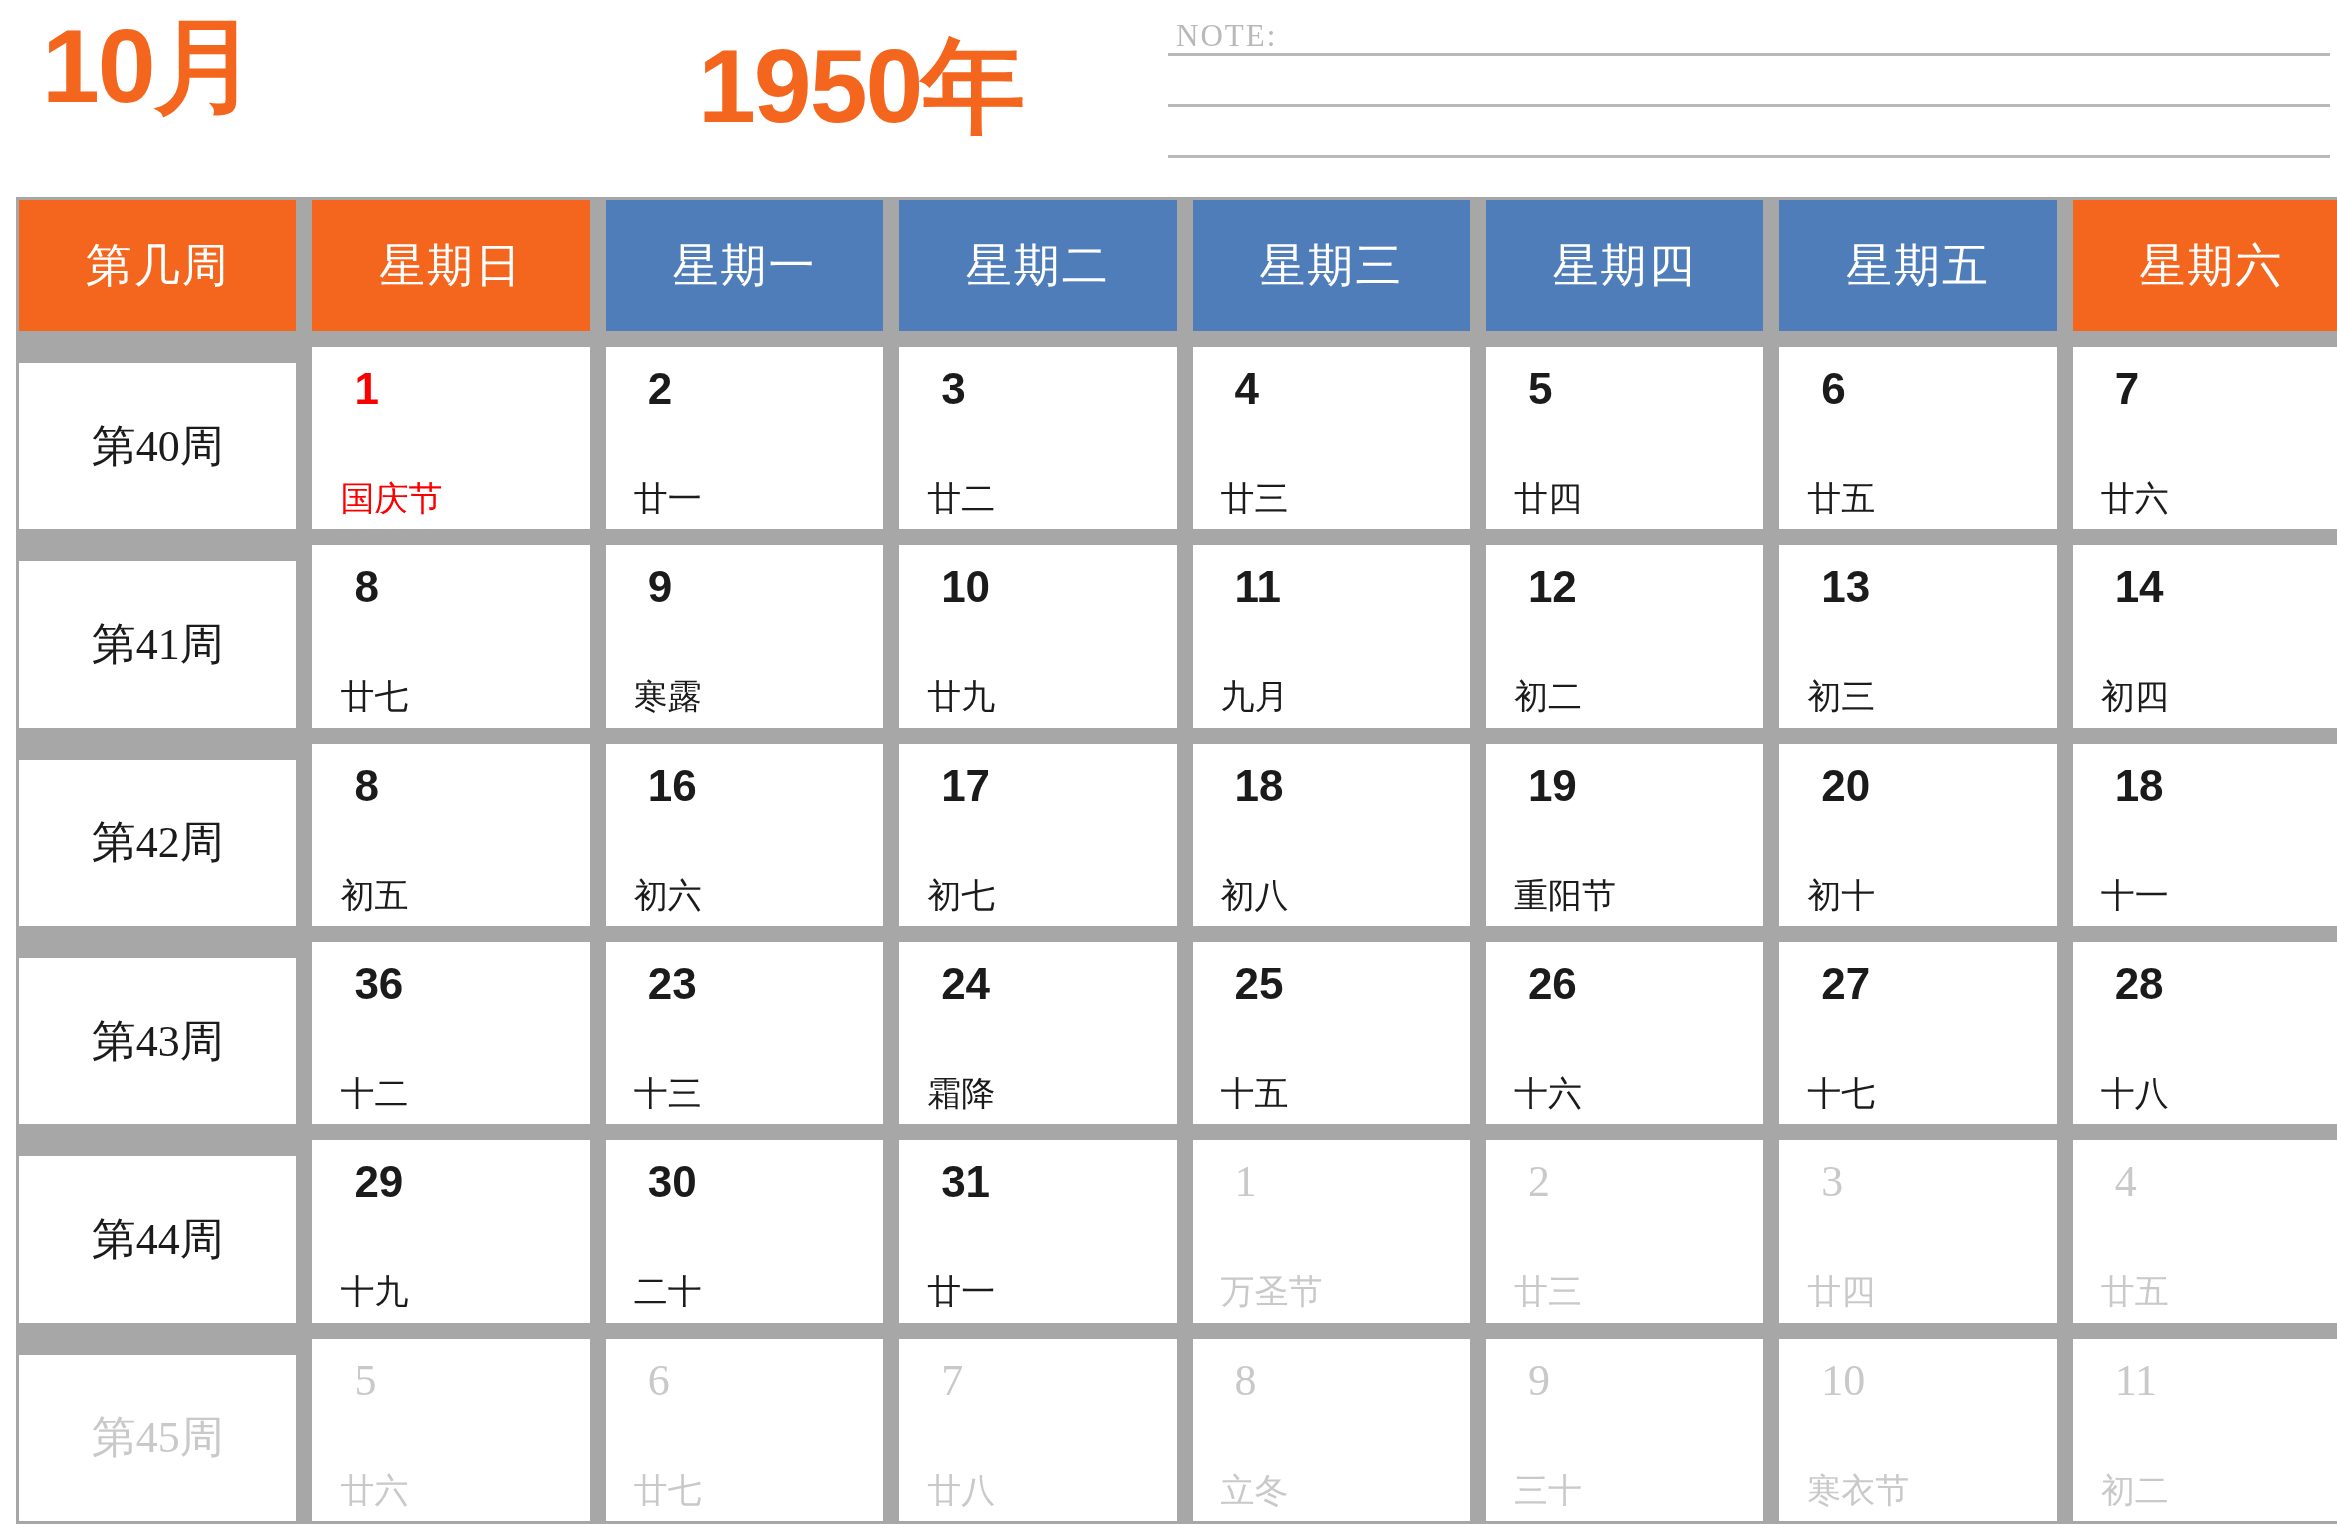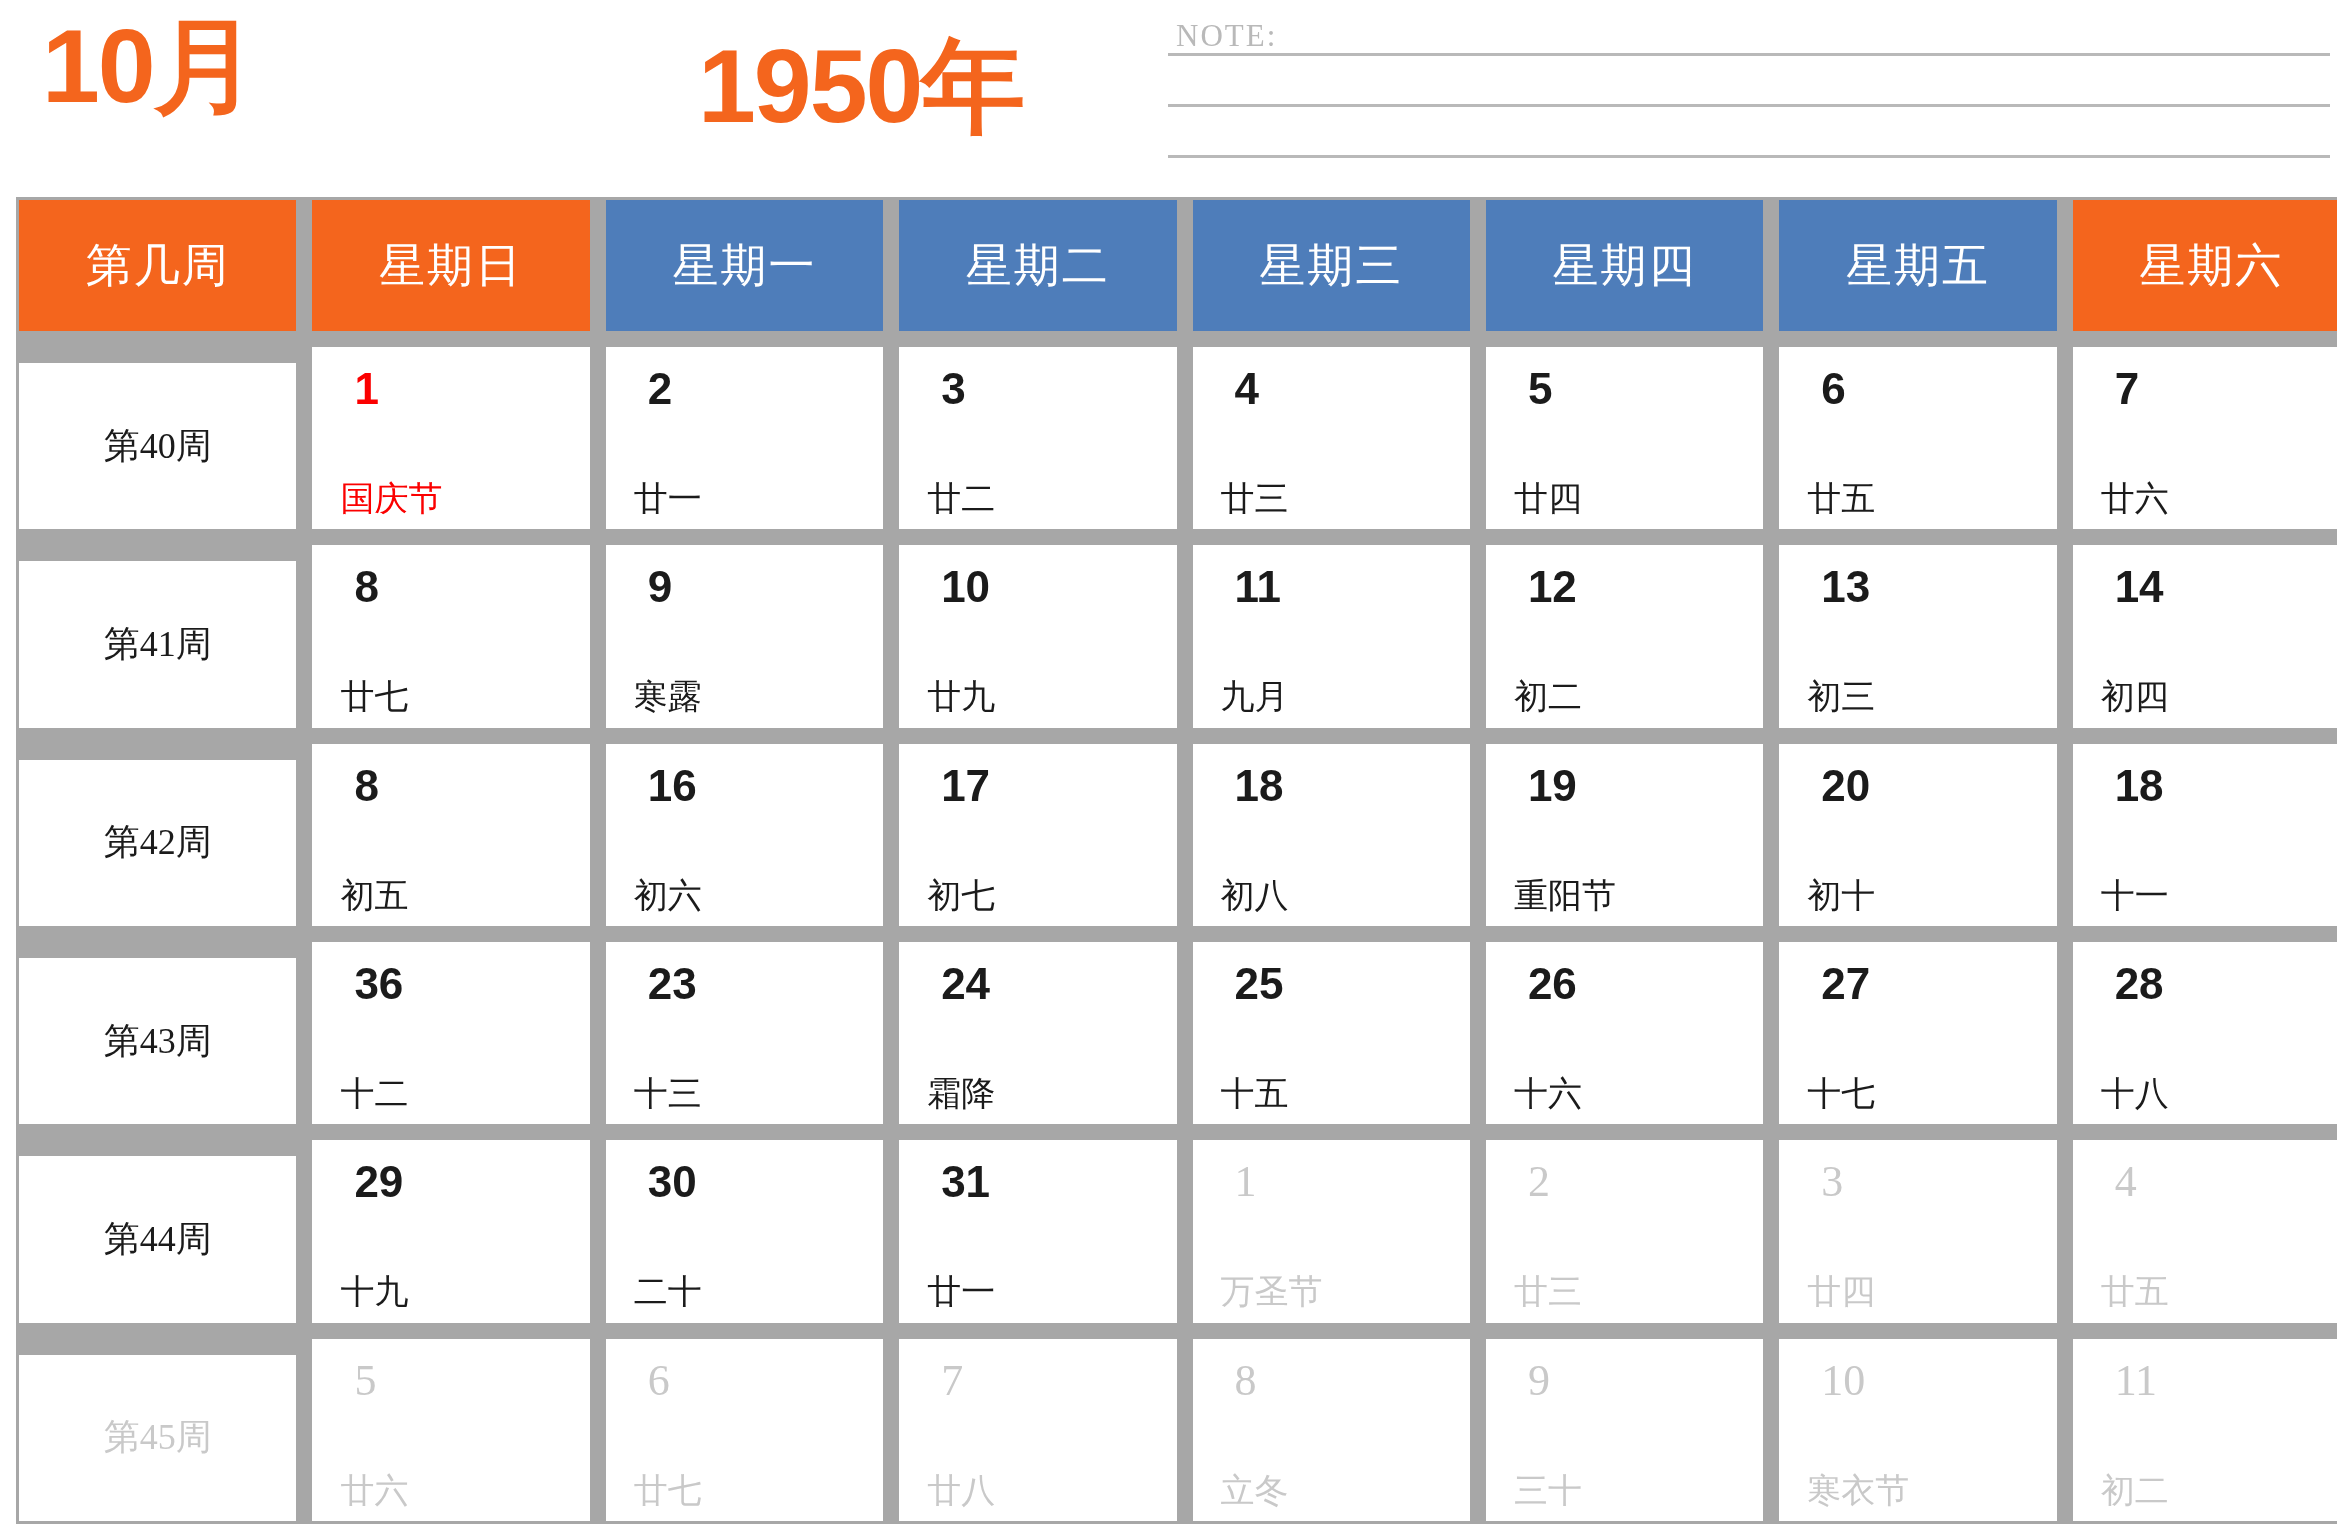--- a/index.html
+++ b/index.html
@@ -62,21 +62,21 @@
     display:flex;align-items:center;justify-content:center;
     color:#ffffff;
     font-size:46px;
     letter-spacing:2px;
   }
   .hcell.accent-orange{background:var(--accent-orange);}
   .hcell.accent-blue{background:var(--accent-blue);}
 
   .wcell{
     display:flex;align-items:center;justify-content:center;
-    font-size:36px;
+    font-size:44px;
     color:var(--text-dark);
     margin-top:16px;
   }
   .wcell.dim{color:var(--dim-gray);}
 
   .dnum{
     position:absolute;
     top:20px;left:42px;
     font-family:"Liberation Sans","DejaVu Sans",sans-serif;
     font-weight:700;

